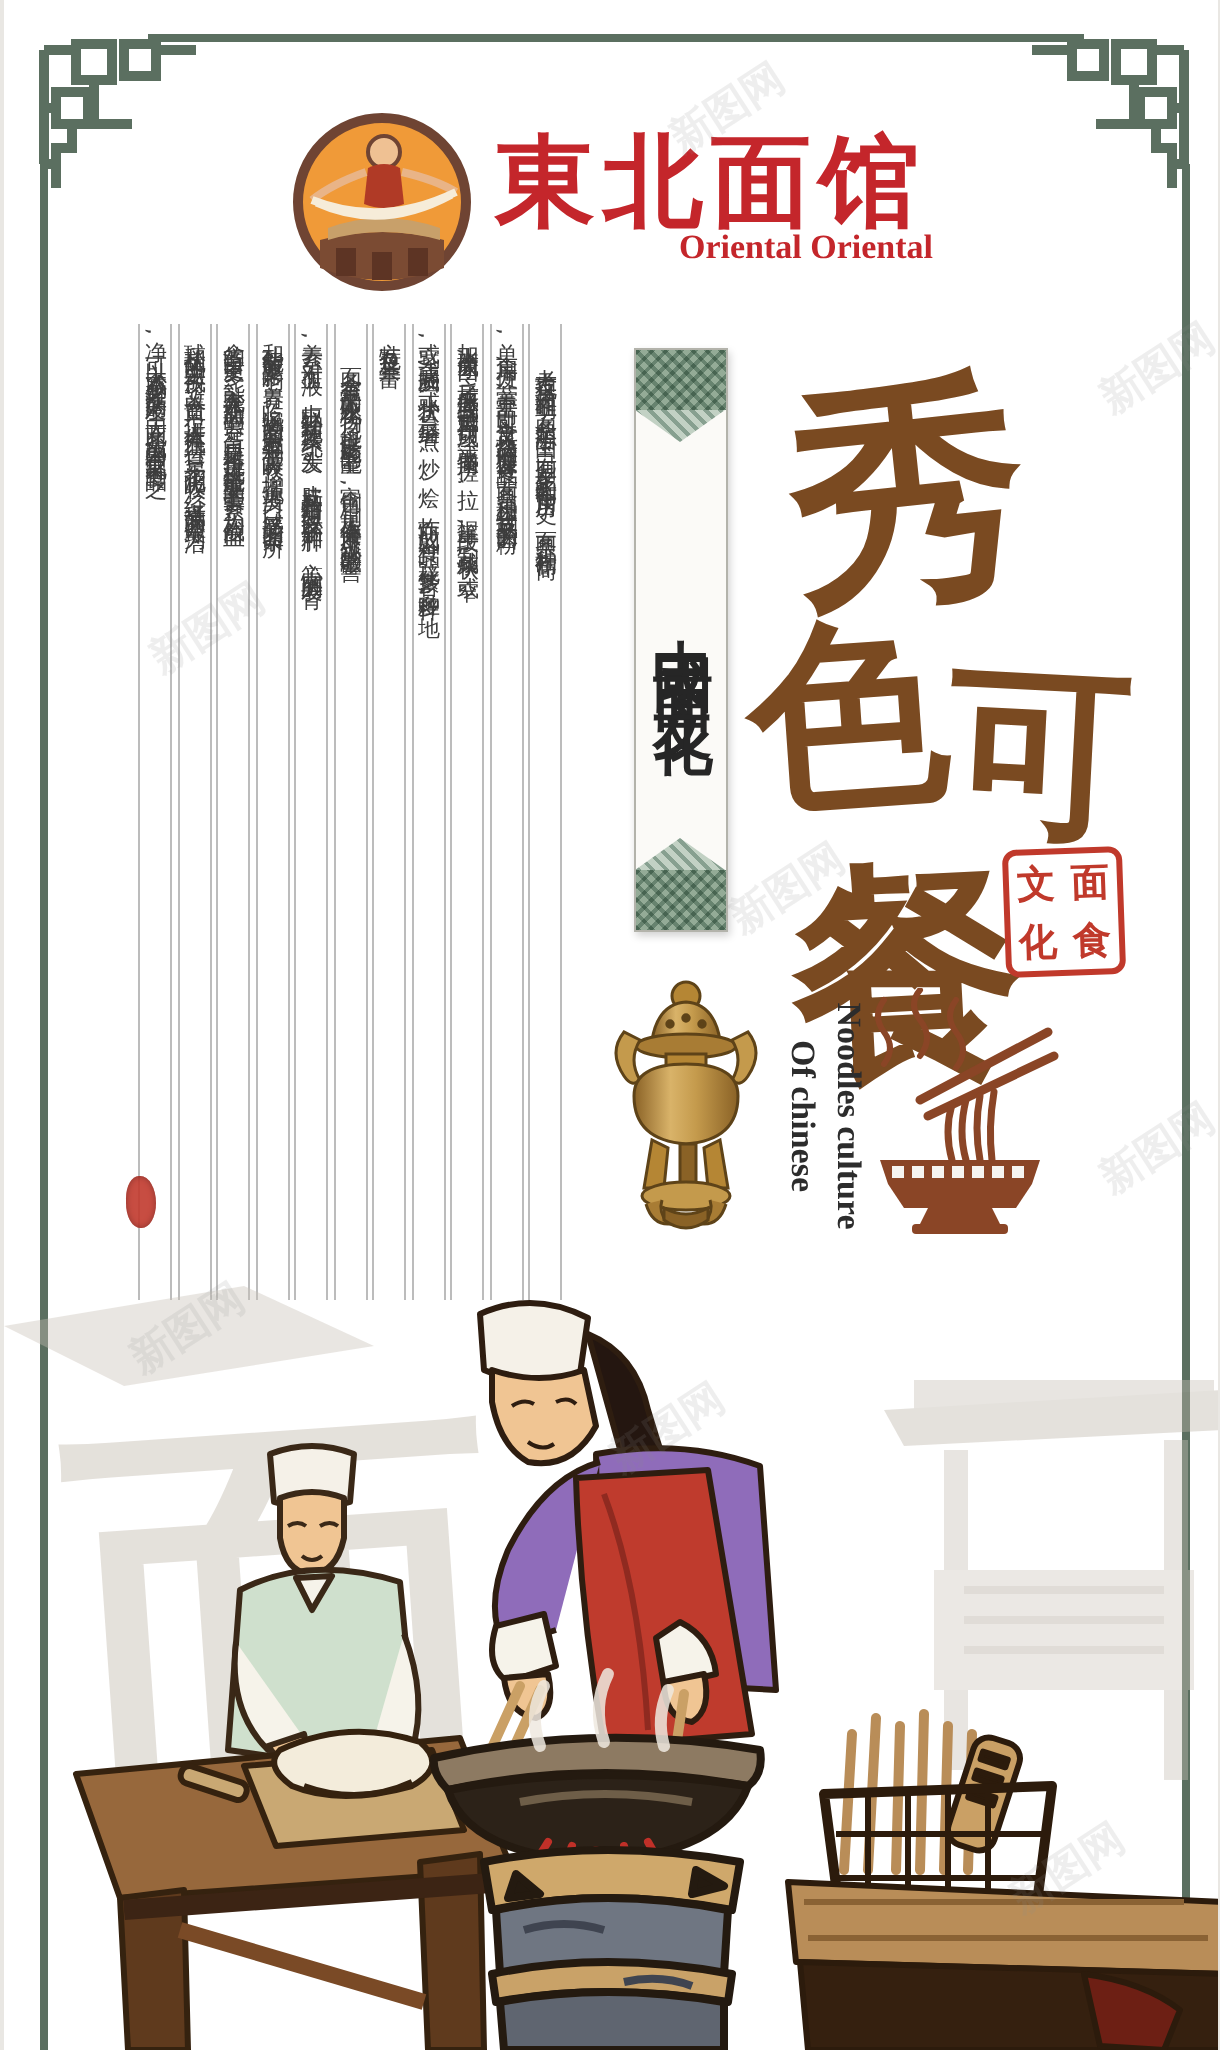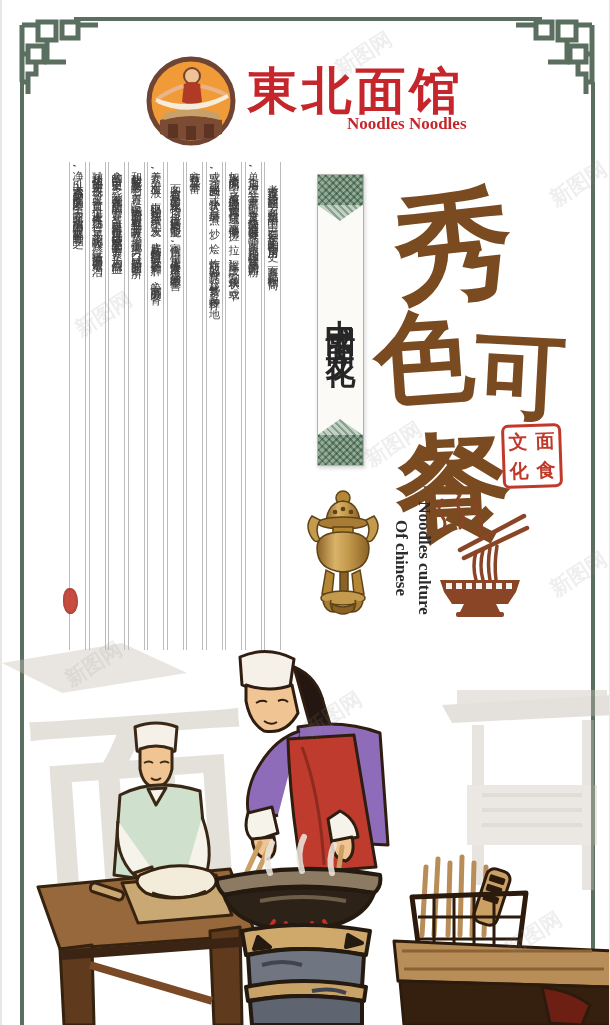--- a/index.html
+++ b/index.html
@@ -106,21 +106,21 @@
     <rect x="40" y="72" width="10" height="14" fill="#5d3424"></rect>
     <rect x="58" y="70" width="10" height="14" fill="#5d3424"></rect>
     <path d="M18 60 Q45 50 74 60 L74 66 Q45 58 18 66 Z" fill="#c8a06a"></path>
     <circle cx="46" cy="22" r="8" fill="#efc193" stroke="#6f4433" stroke-width="2"></circle>
     <path d="M38 30 Q46 26 54 30 L56 48 Q46 52 36 48 Z" fill="#b03a26"></path>
     <path d="M37 32 Q20 38 10 46 M55 32 Q72 36 82 42" stroke="#e9b487" stroke-width="4" fill="none"></path>
     <path d="M10 46 Q45 60 82 42" stroke="#f6ecd9" stroke-width="4" fill="none"></path>
     <path d="M12 48 Q45 63 80 44" stroke="#f6ecd9" stroke-width="2.5" fill="none"></path>
   </svg>
   <div class="title">東北面馆</div>
-  <div class="subtitle">Noodles Noodles</div>
+  <div class="subtitle">Oriental Oriental</div>
 
   <div class="article">
     <div class="col indent">考古发现与史料证明,面条起源于中国,已有四千多年的制作食用历史。面条是一种制作简</div>
     <div class="col">单,食用方便,营养丰富,即可主食又可快餐的健康保健食品;面条是一种用谷物或豆类的面粉</div>
     <div class="col">加水磨成面团,之后或者压或擀制成片再切或压,或者使用搓、拉、捏等手段,制成条状(或窄</div>
     <div class="col">或宽,或扁或圆)或小片状,最后经煮、炒、烩、炸而成的一种食品,花样繁多,品种多样,地</div>
     <div class="col">方特色及其丰富。</div>
     <div class="col indent">面条含有丰富的碳水化合物,能提供足够的能量。富含铜,铜是人体健康不可缺少的微量营</div>
     <div class="col">养素,对于血液、中枢神经和免疫系统,头发、皮肤和骨骼组织以及脑子和肝、心等内脏的发育</div>
     <div class="col">和功能有重要影响;养胃:吃碗温热的面条最有利于营养吸收;增强免疫力:口感筋道的面条所</div>

